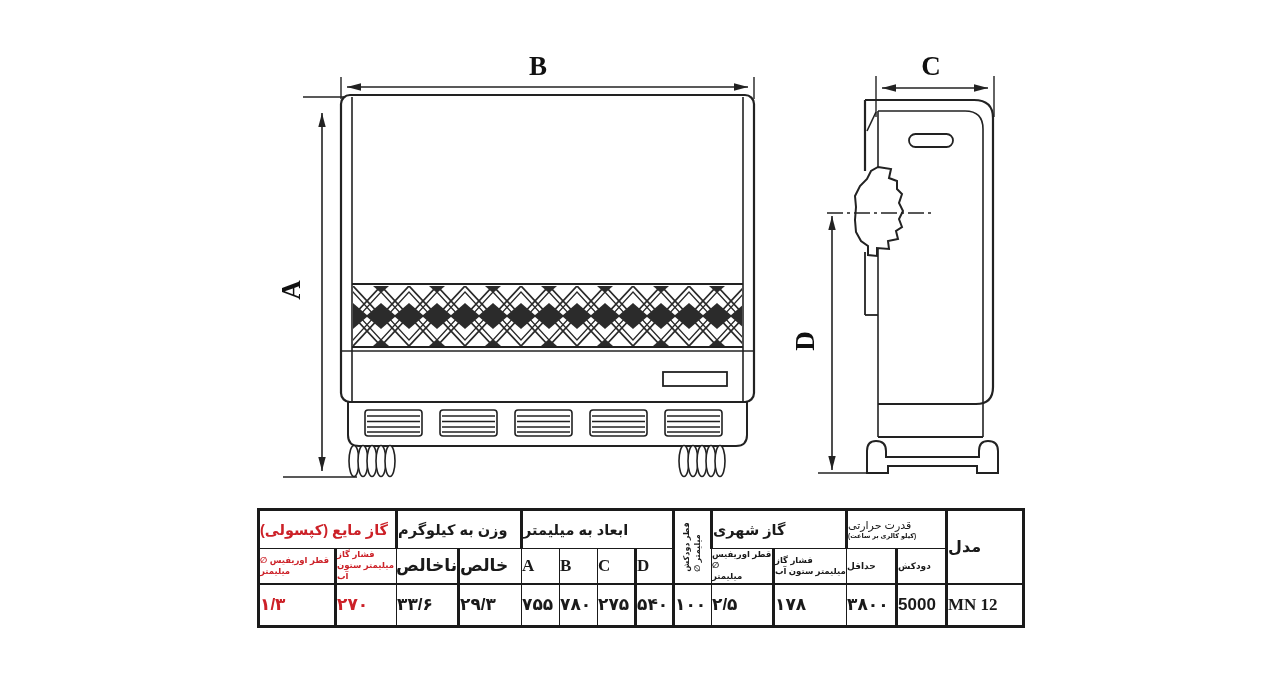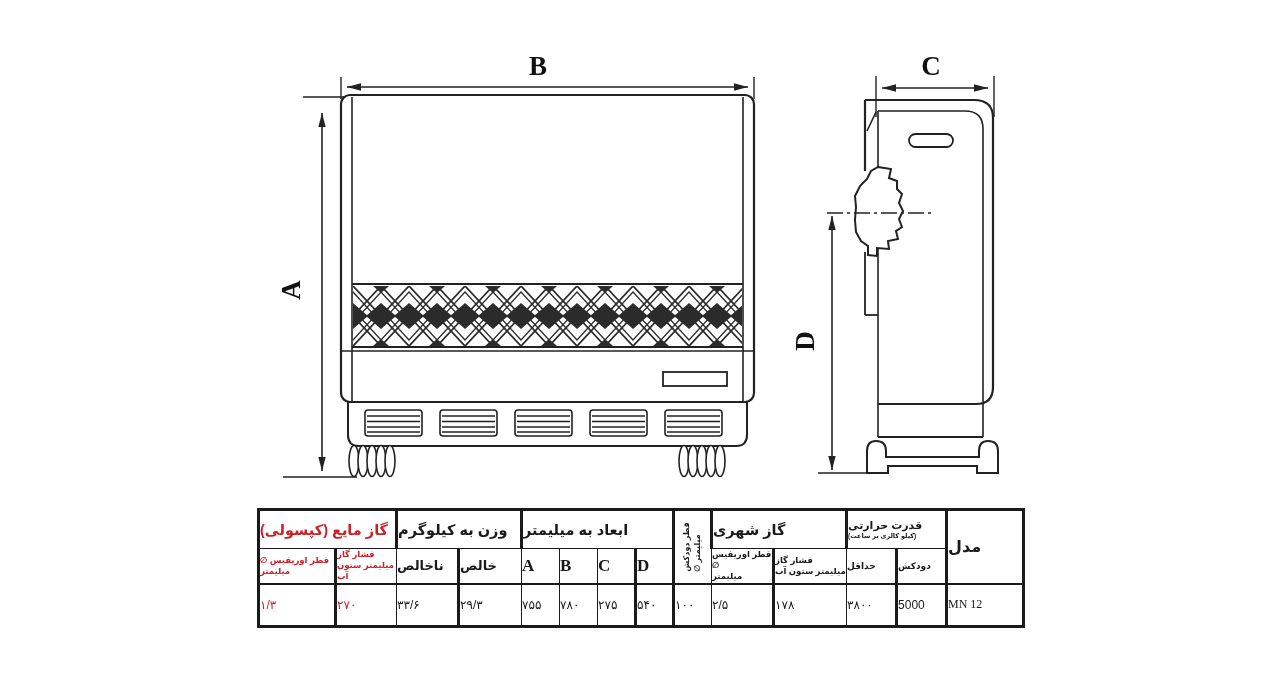--- a/index.html
+++ b/index.html
@@ -8,27 +8,27 @@
   .diagram-svg{position:absolute;left:0;top:0;}
   .dim-letter{font-family:"Liberation Serif","DejaVu Serif",serif;font-weight:bold;font-size:27px;fill:#111;}
 
   
   .spec-table{position:absolute;left:257px;top:508px;border-collapse:collapse;direction:rtl;
               table-layout:fixed;width:765px;background:#fff;}
   .spec-table td,.spec-table th{border:1.5px solid #1a1a1a;padding:0;text-align:left;vertical-align:middle;
               color:#1a1a1a;overflow:hidden;}
   .spec-table{border:3px solid #1a1a1a;}
   .thickL{border-left-width:3px !important;}
-  .valrow td{border-top-width:2.5px !important;height:40px;font-size:12px;font-weight:normal;}
+  .valrow td{border-top-width:2.5px !important;height:40px;font-size:17px;font-weight:bold;}
   .hrow1{height:39px;} .hrow2{height:35px;}
   .grp-title{font-size:14.5px;font-weight:bold;}
   .sub2{font-size:8.5px;font-weight:bold;line-height:1.3;}
-  .sub1{font-size:13px;font-weight:bold;}
+  .sub1{font-size:17px;font-weight:bold;}
   .letter-head{font-family:"Liberation Serif","DejaVu Serif",serif;font-size:17px;font-weight:bold;}
-  .heat-title{font-size:11px;font-weight:bold;line-height:1.1;}
+  .heat-title{font-size:11px;font-weight:normal;line-height:1.1;}
   .heat-sub{font-size:6.5px;font-weight:bold;}
   .minmax{font-size:9px;font-weight:bold;}
   .model-head{font-size:16px;font-weight:bold;}
   .model-val{font-family:"Liberation Serif","DejaVu Serif",serif;font-size:15px;font-weight:bold;margin-left:32px;}
   .red{color:#cc2128 !important;}
   .vcell{position:relative;}
   .vrot{position:absolute;left:50%;top:50%;transform:translate(-50%,-50%) rotate(-90deg);
         white-space:nowrap;font-size:8px;font-weight:bold;line-height:1.35;}
   .vrot .vline{display:block;}
 </style>

